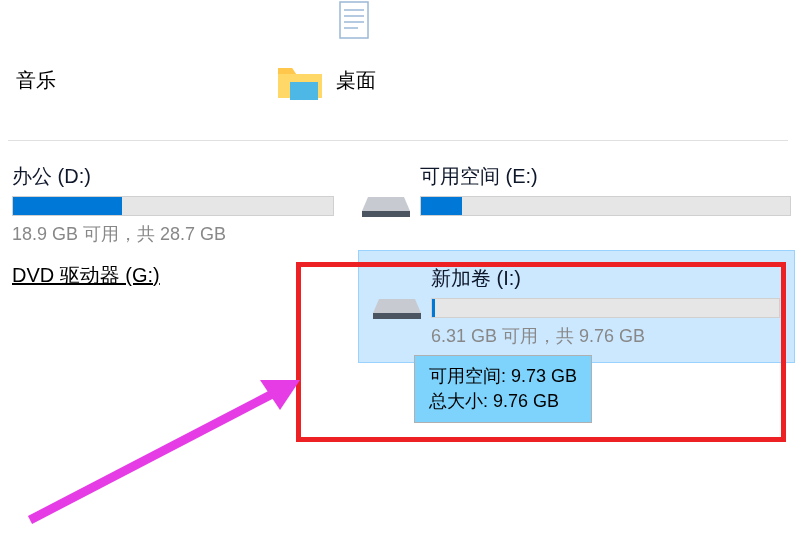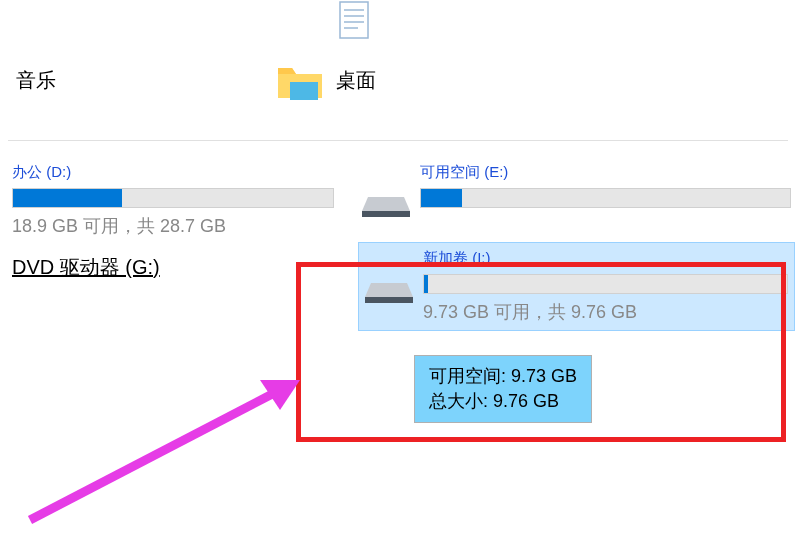--- a/index.html
+++ b/index.html
@@ -56,22 +56,22 @@
       padding: 4px;
     }
     .drive-icon {
       width: 48px;
       flex-shrink: 0;
       padding-top: 28px;
     }
     .drive-icon svg { width: 48px; height: 28px; }
     .drive-body { flex: 1; min-width: 0; }
     .drive-name {
-      font-size: 15px;
-      color: #1d4ed8;
+      font-size: 20px;
+      color: #0f172a;
       margin-bottom: 6px;
     }
     .drive-bar {
       height: 20px;
       background: #e6e6e6;
       border: 1px solid #d0d0d0;
       position: relative;
       margin-bottom: 6px;
     }
     .drive-bar-fill {
@@ -95,21 +95,21 @@
       top: 262px;
       left: 296px;
       width: 490px;
       height: 180px;
       border: 5px solid #ed2124;
       pointer-events: none;
     }
     .drive.selected {
       background: #cce8ff;
       border: 1px solid #99d1ff;
-      padding: 6px;
+      padding: 14px;
     }
     .tooltip {
       position: absolute;
       top: 355px;
       left: 414px;
       background: #7dd3fc;
       border: 1px solid #b0b0b0;
       padding: 8px 14px;
       font-size: 18px;
       color: #000;
@@ -194,21 +194,21 @@
       <svg viewBox="0 0 48 28">
         <path d="M6 6 L42 6 L48 20 L48 26 L0 26 L0 20 Z" fill="#c7cbd1"></path>
         <rect x="0" y="20" width="48" height="6" fill="#4a5561"></rect>
       </svg>
     </div>
     <div class="drive-body">
       <div class="drive-name">新加卷 (I:)</div>
       <div class="drive-bar">
         <div class="drive-bar-fill" style="width: 1%;"></div>
       </div>
-      <div class="drive-stats">9.73 GB 可用，共 9.76 GB</div>
+      <div class="drive-stats">6.31 GB 可用，共 9.76 GB</div>
     </div>
   </div>
 </div>
 
 <div class="highlight-box"></div>
 
 <div class="tooltip">
   <div>
     <span>可用空间:</span>
     <span> </span>

